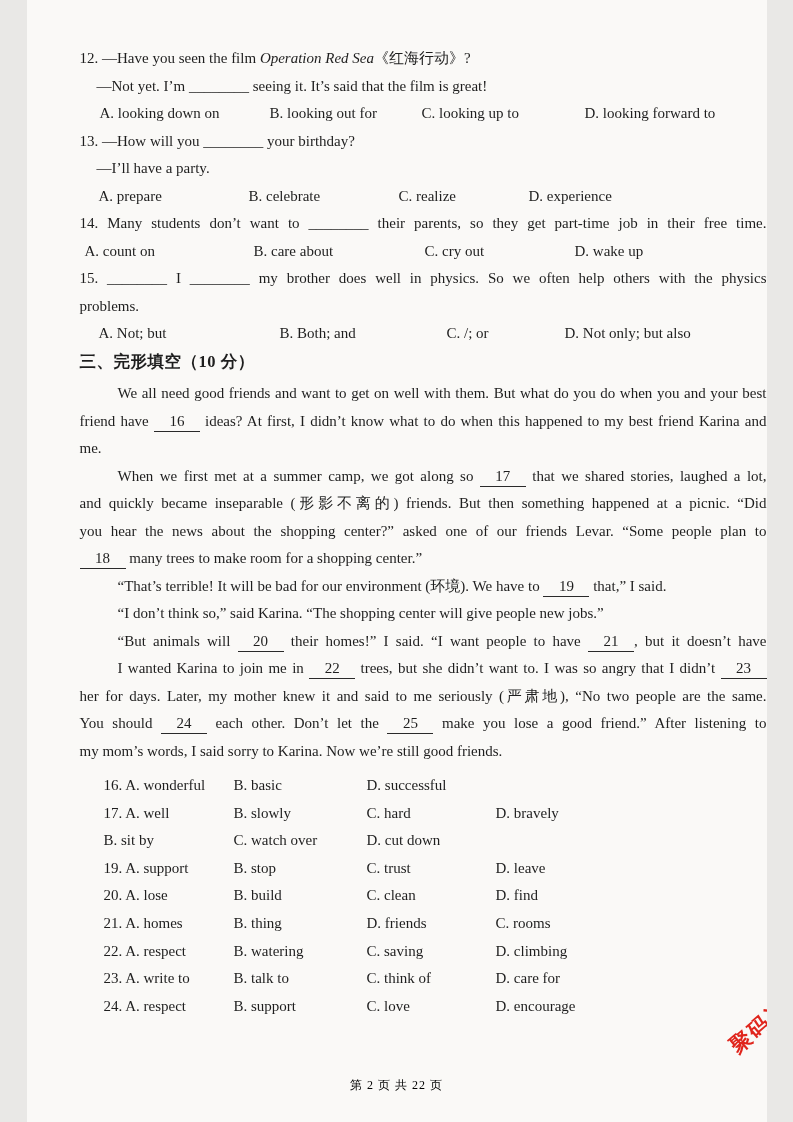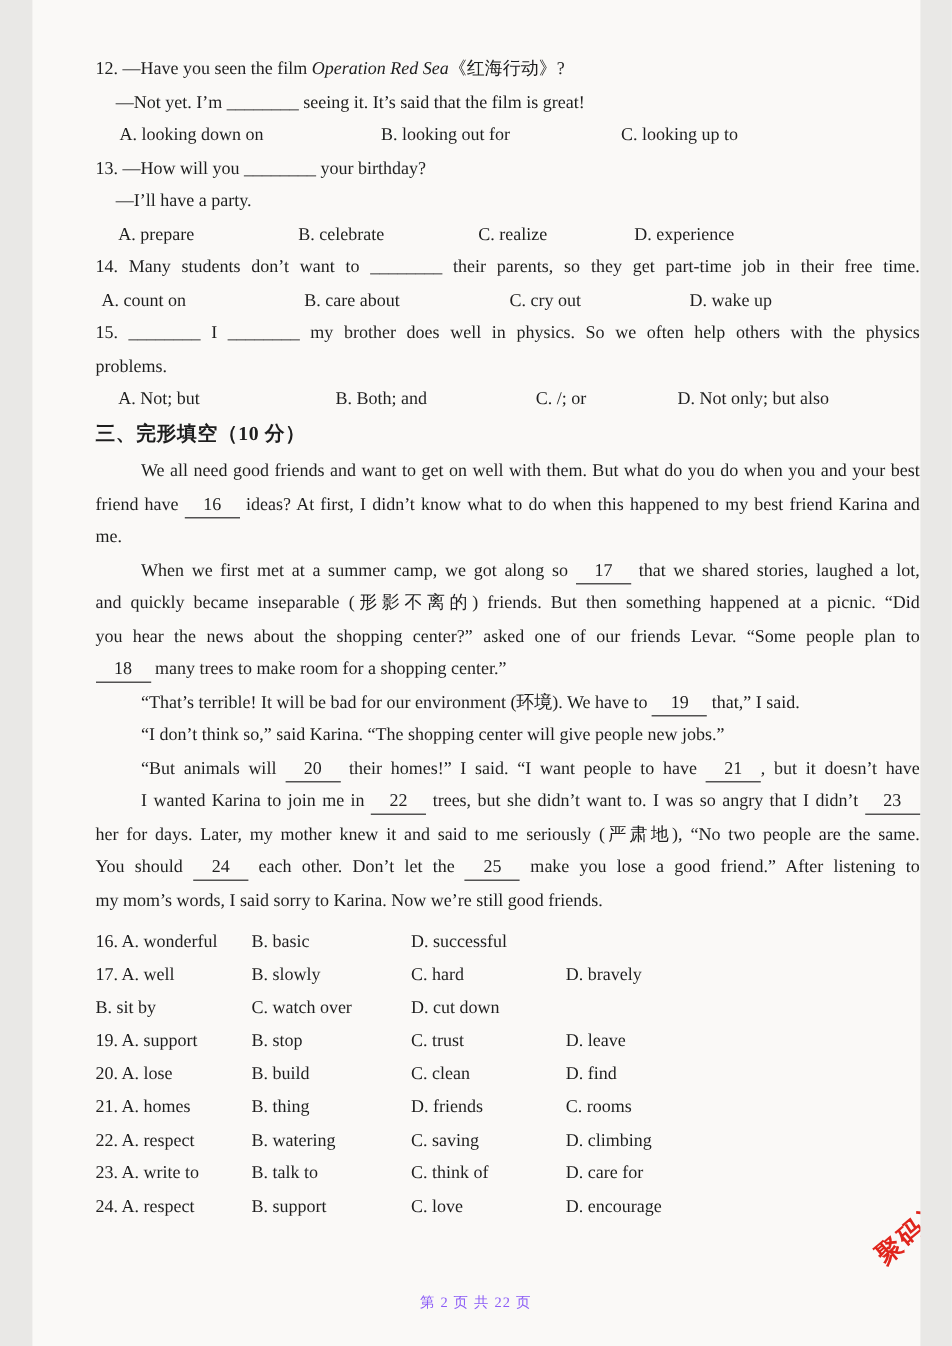--- a/index.html
+++ b/index.html
@@ -14,37 +14,37 @@
   .jline{text-align:justify;text-align-last:justify;-moz-text-align-last:justify;}
   .indent{text-indent:38px;}
   em{font-style:italic;}
   .blank-num{
     display:inline-block;min-width:46px;text-align:center;text-align-last:center;
     border-bottom:1.4px solid #2a2a2a;line-height:19px;text-indent:0;
   }
   .optrow{display:flex;font-size:15px;line-height:27.5px;}
   .opt{flex:0 0 auto;white-space:nowrap;}
   
-  .q-12 .optrow{padding-left:20px;gap:48px;}
+  .q-12 .optrow{padding-left:20px;}
   .q-12 .opt1{width:170px}.q-12 .opt2{width:152px}.q-12 .opt3{width:163px}
   .q-13 .optrow{padding-left:19px;}
   .q-13 .opt1{width:150px}.q-13 .opt2{width:150px}.q-13 .opt3{width:130px}
   .q-14 .optrow{padding-left:5px;}
   .q-14 .opt1{width:169px}.q-14 .opt2{width:171px}.q-14 .opt3{width:150px}
   .q-15 .optrow{padding-left:19px;align-items:flex-end;}
   .q-15 .opt1{width:181px}.q-15 .opt2{width:167px}.q-15 .opt3{width:118px}
 
   .section-title{font-size:16.5px;font-weight:bold;line-height:27.5px;letter-spacing:.5px;}
   .passage{margin-top:5px;}
   .ptable{margin-top:7px;}
   .prow{display:grid;grid-template-columns:130px 133px 129px auto;font-size:15px;line-height:27.6px;}
-  .pcell{white-space:nowrap;}
+  .pcell{white-space:nowrap;margin-left:24px;}
   .footer{
     position:absolute;left:0;right:0;bottom:28px;text-align:center;
-    font-size:12px;color:#8b5cf6;letter-spacing:1px;
+    font-size:12px;color:#000000;letter-spacing:1px;
   }
   .watermark{
     position:absolute;left:697px;top:1038px;
     transform:rotate(-40deg);transform-origin:0 0;
     font-family:"Liberation Sans","DejaVu Sans",sans-serif;
     font-size:21px;font-weight:bold;letter-spacing:2px;white-space:nowrap;
     color:#e0251c;
   }
 </style>
 </head>
@@ -53,20 +53,21 @@
 <div class="page">
   <div class="content">
     <div>
         <div class="question q-12">
           <div class="qline"><span>12. —Have you seen the film </span><em>Operation Red Sea</em><span>《红海行动》?</span></div>
           <div class="qline cont"><span>—Not yet. I’m ________ seeing it. It’s said that the film is great!</span></div>
           <div class="optrow">
             <span class="opt opt1">A. looking down on</span>
             <span class="opt opt2">B. looking out for</span>
             <span class="opt opt3">C. looking up to</span>
+            <span class="opt opt4">D. looking forward to</span>
           </div>
         </div>
         <div class="question q-13">
           <div class="qline"><span>13. —How will you ________ your birthday?</span></div>
           <div class="qline cont"><span>—I’ll have a party.</span></div>
           <div class="optrow">
             <span class="opt opt1">A. prepare</span>
             <span class="opt opt2">B. celebrate</span>
             <span class="opt opt3">C. realize</span>
             <span class="opt opt4">D. experience</span>

